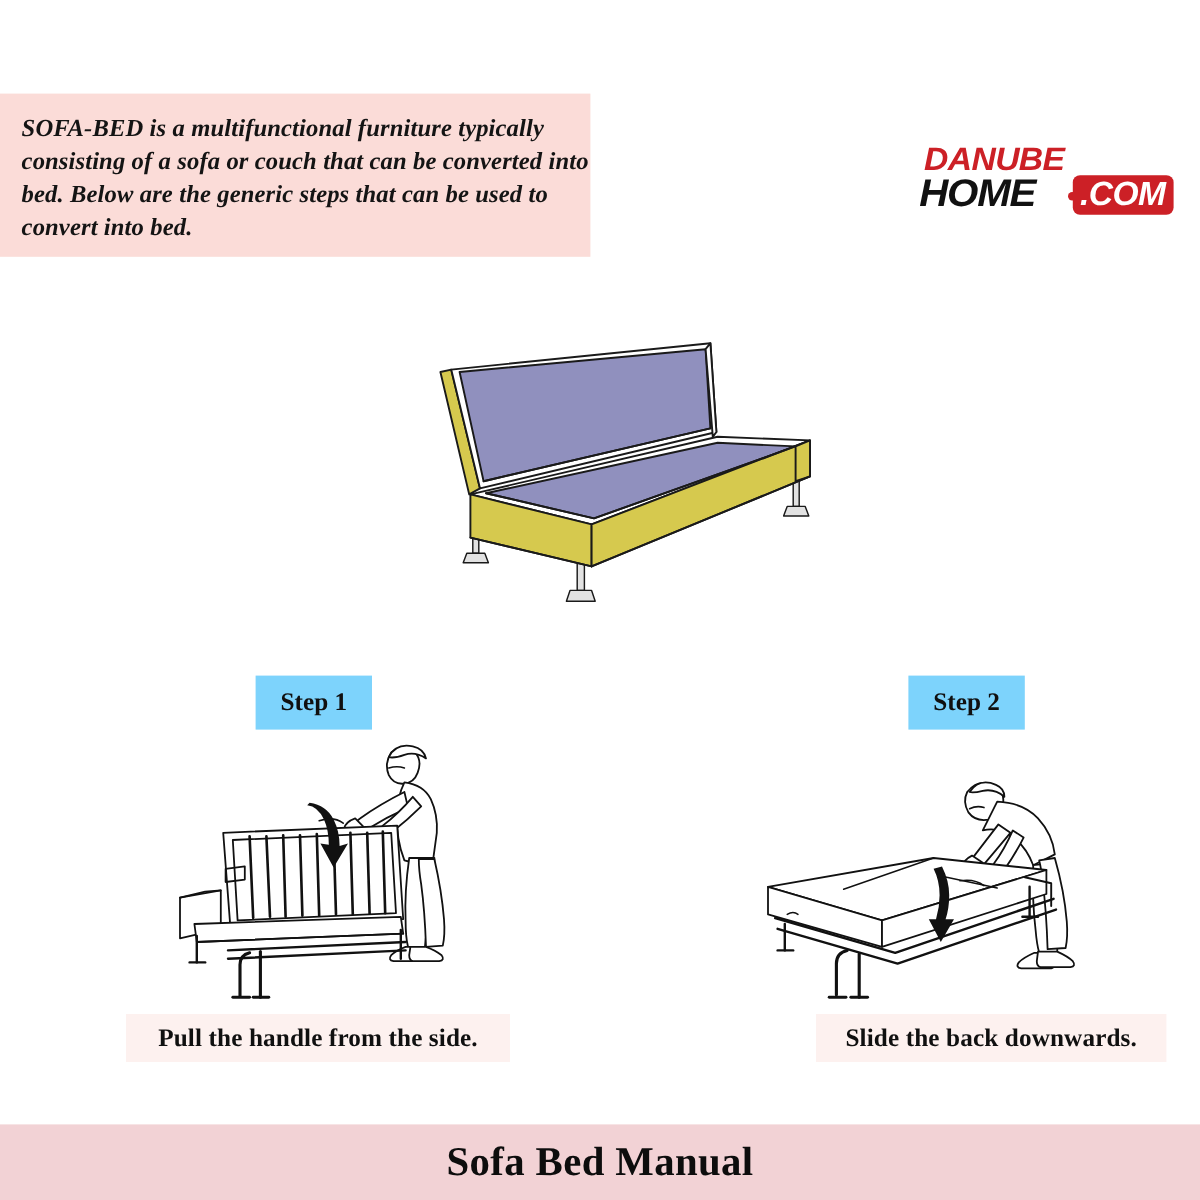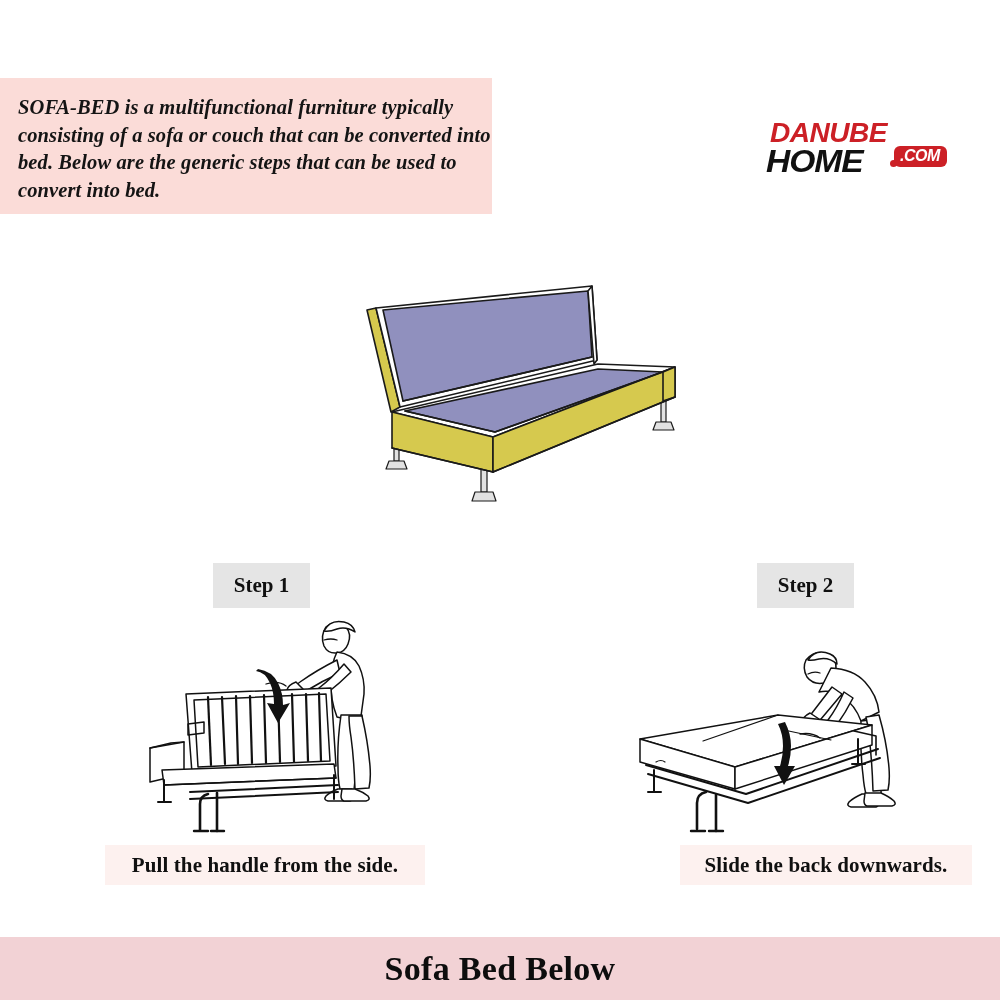--- a/index.html
+++ b/index.html
@@ -53,40 +53,40 @@
     transform:scaleX(1.05);
     transform-origin:left top;
   }
   .logo-com{
     position:absolute;left:128px;top:28px;
     background:#cc2026;
     border-radius:6px;
     padding:2px 7px 3px 6px;
     font-family:"Liberation Sans", sans-serif;
     font-weight:bold;font-style:italic;
-    font-size:16px;letter-spacing:-0.5px;
+    font-size:28px;letter-spacing:-0.5px;
     color:#ffffff;
     line-height:1;
   }
   .logo-dot{
     position:absolute;left:124px;top:42px;
     width:7px;height:7px;border-radius:50%;
     background:#cc2026;
   }
 
   
   .hero-illustration{
     position:absolute;
     left:345px;top:268px;width:360px;height:245px;
   }
 
   
   .step-badge{
     position:absolute;
-    background:#e5e5e5;
+    background:#7dd3fc;
     display:flex;align-items:center;justify-content:center;
     font-family:"Liberation Serif", serif;
     font-weight:bold;
     font-size:21px;
     color:#101010;
   }
   #step1-badge{left:213px;top:563px;width:97px;height:45px;}
   #step2-badge{left:757px;top:563px;width:97px;height:45px;}
 
   .step-illustration{position:absolute;}
@@ -318,16 +318,16 @@
         </g>
 
         <path d="M172 122 q12 -2 20 4" fill="none" stroke-width="1.3"></path>
       </g>
     </svg>
   </div>
 
   <div class="step-caption" id="step2-caption">Slide the back downwards.</div>
 
   <div class="footer-band">
-    <span class="footer-title">Sofa Bed Below</span>
+    <span class="footer-title">Sofa Bed Manual</span>
   </div>
 
 </div>
 
 </body></html>

